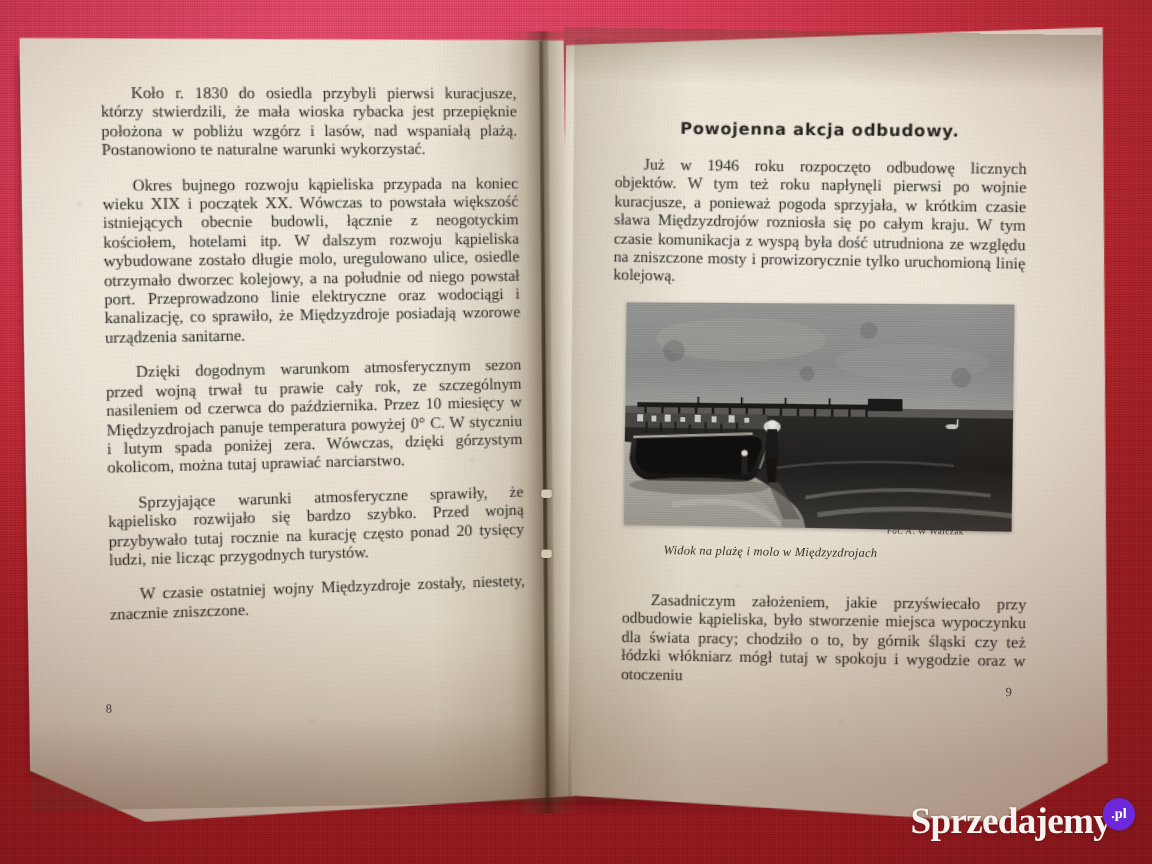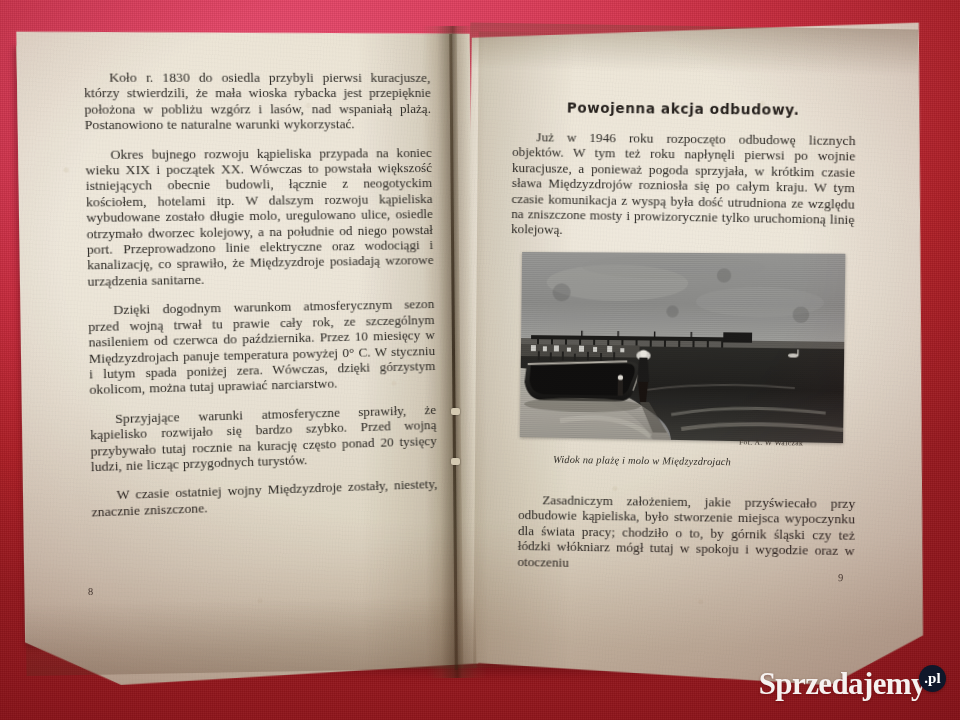--- a/index.html
+++ b/index.html
@@ -198,23 +198,23 @@
     font-family:Liberation Serif, serif;
     user-select:none;
   }
   #wm-text{
     font-size:31px;font-weight:700;color:#f6f2f0;letter-spacing:-.6px;
     text-shadow:0 1px 3px rgba(80,0,8,.45);
   }
   #wm-badge{
     margin-left:-7px;margin-top:-1px;
     width:27px;height:27px;border-radius:50%;
-    background:#0f172a;
+    background:#6d28d9;
     display:flex;align-items:center;justify-content:center;
-    color:#fff;font-size:15px;font-weight:700;
+    color:#fff;font-size:12px;font-weight:700;
     box-shadow:0 1px 3px rgba(60,0,6,.4);
   }
   
   #book-shadow{
     position:absolute;left:40px;top:646px;width:884px;height:44px;
     background:radial-gradient(ellipse 440px 22px at 50% 40%, rgba(60,0,8,.42), rgba(60,0,8,0) 72%);
     filter:blur(3px);pointer-events:none;
   }
   
   #blurmask{position:absolute;inset:0;pointer-events:none;

